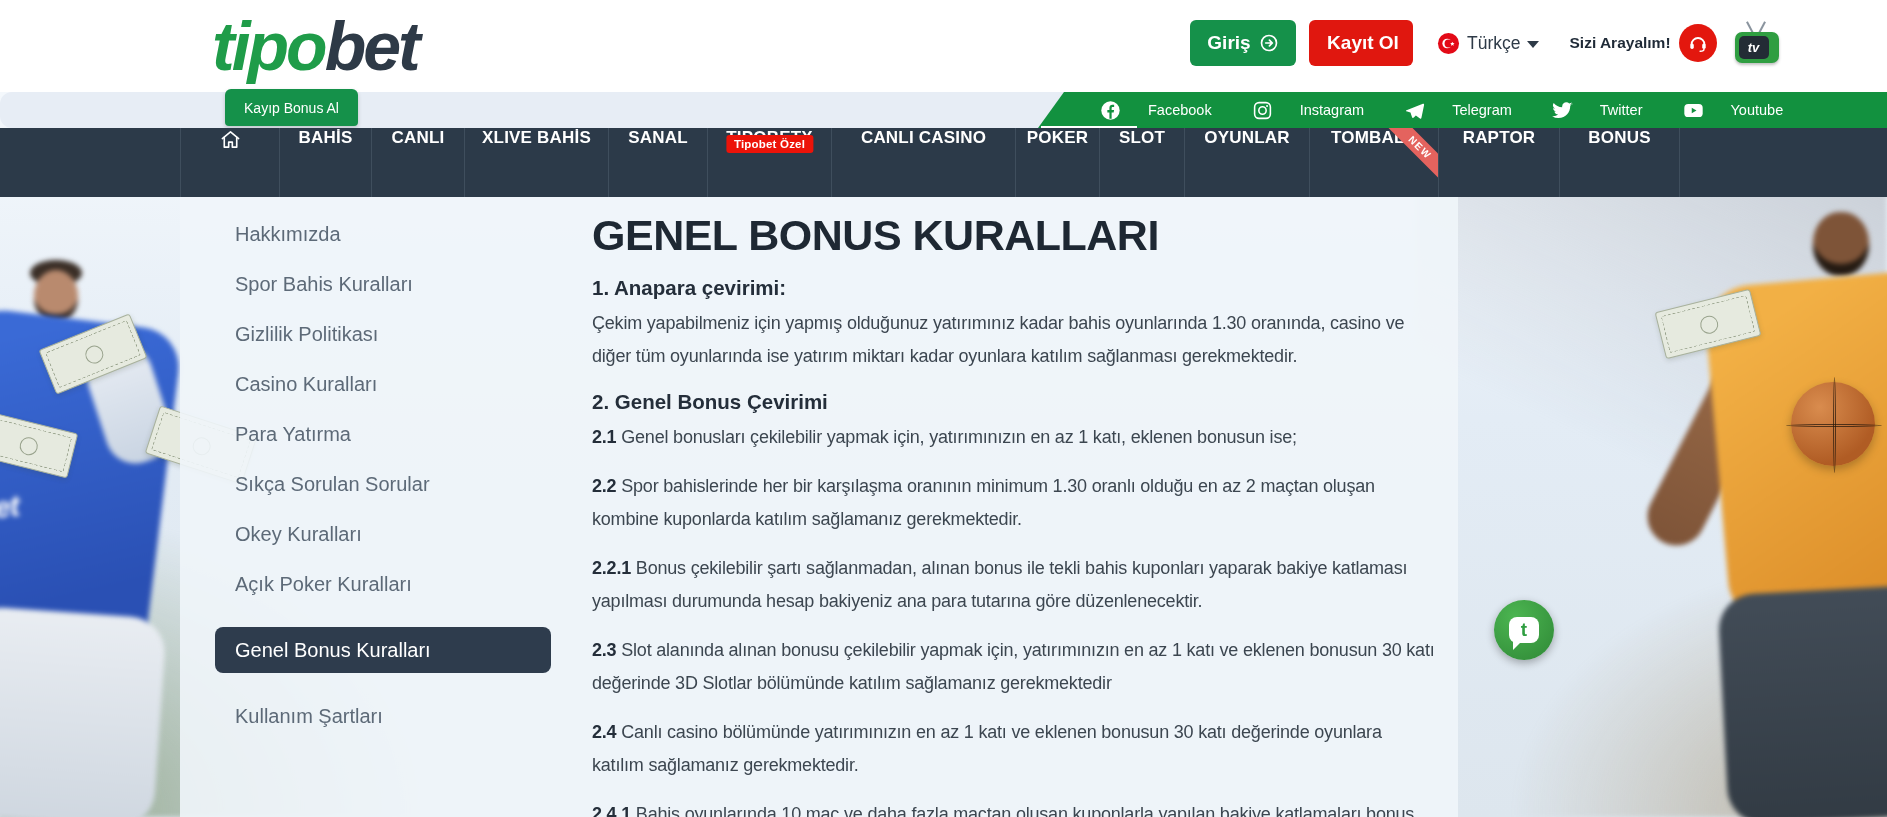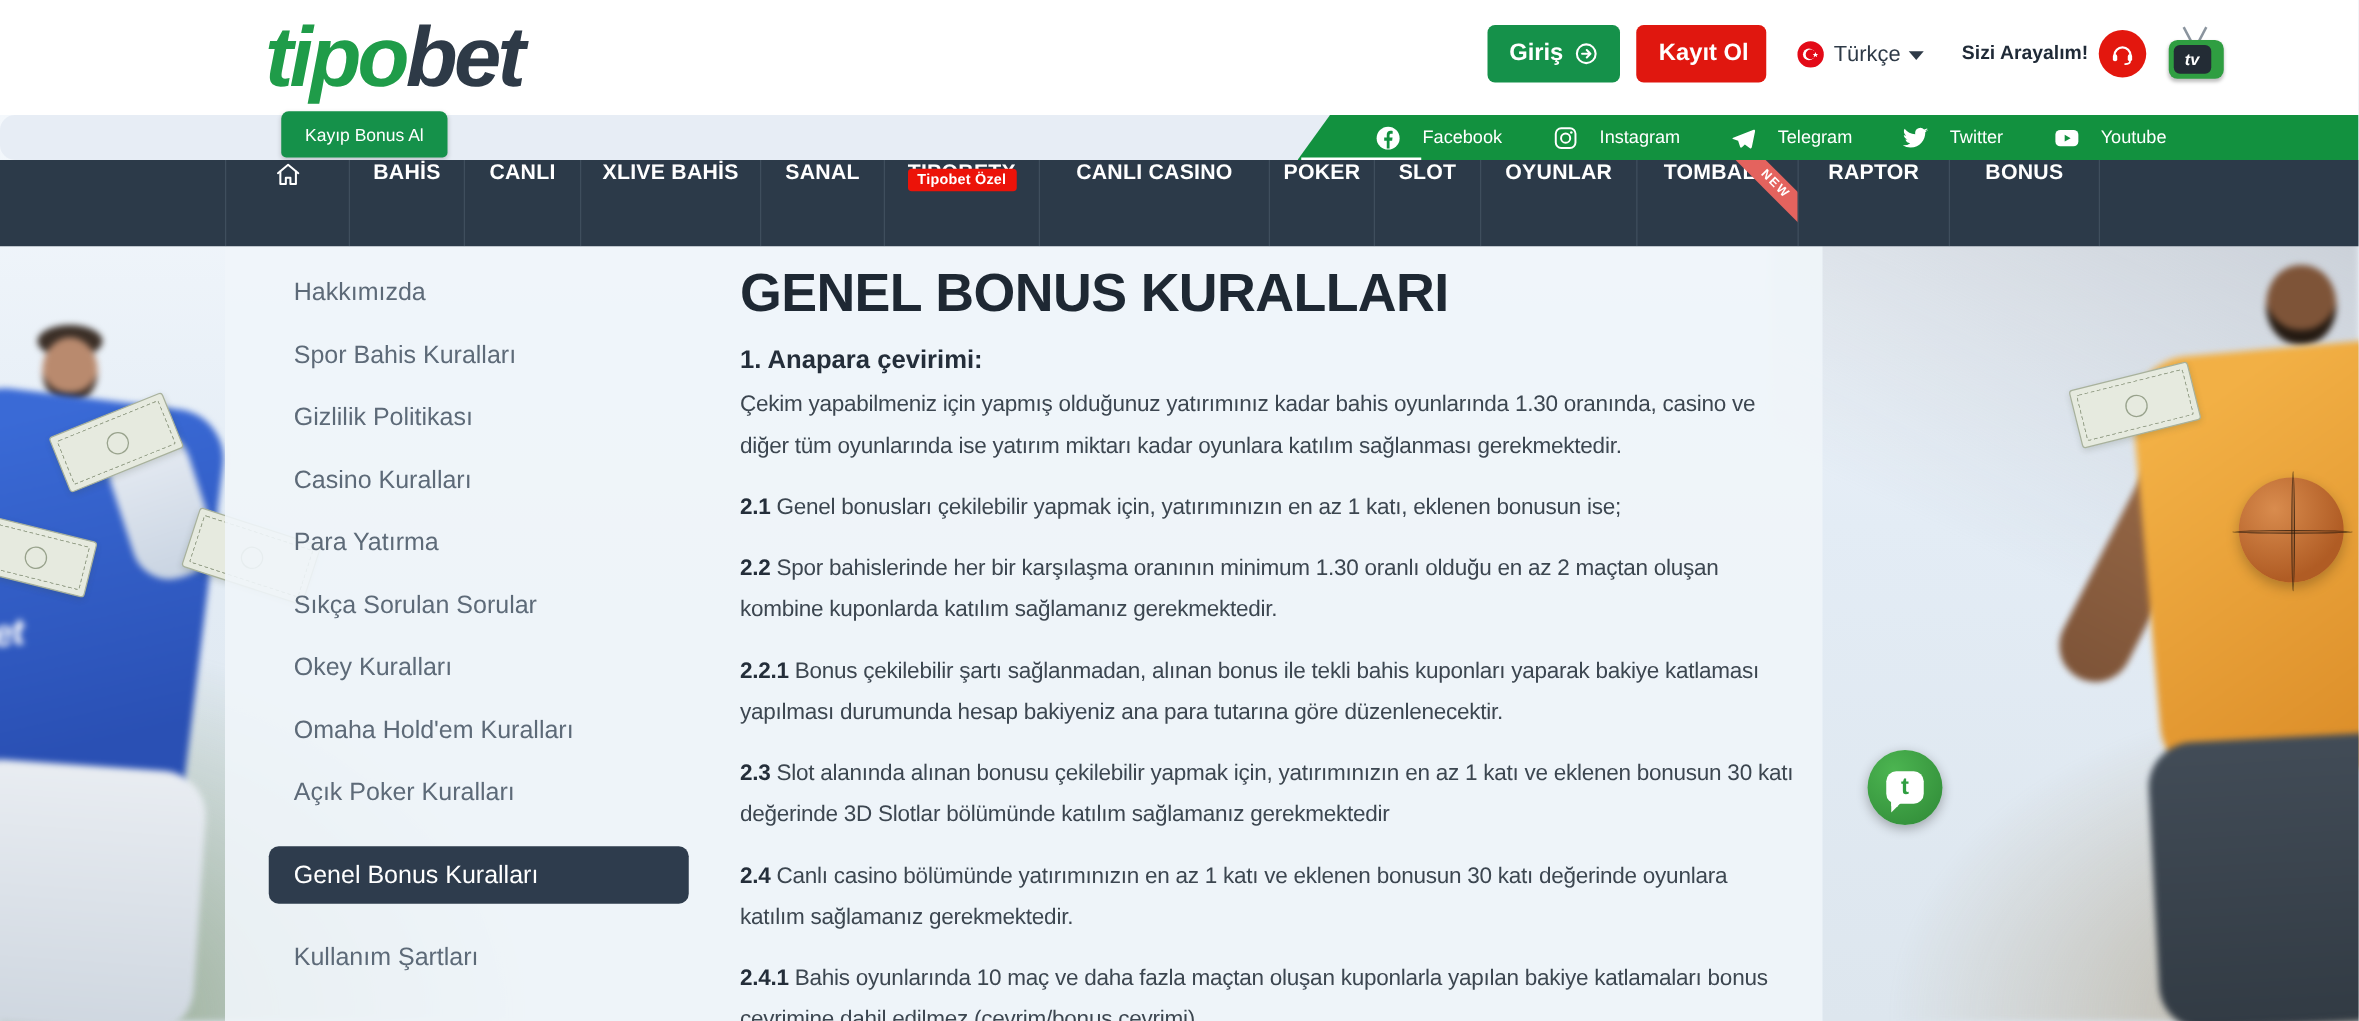--- a/index.html
+++ b/index.html
@@ -74,21 +74,21 @@
 
   
   .strip{position:absolute;left:0;top:92px;width:1887px;height:36px;background:#e7edf5;z-index:6;border-radius:12px;}
   .lost-bonus{position:absolute;left:225px;top:-3px;width:133px;height:37px;background:#15914a;border:none;
     border-radius:6px 6px 4px 4px;color:#fff;font-size:14px;font-family:"Liberation Sans",sans-serif;
     cursor:pointer;box-shadow:0 2px 4px rgba(0,0,0,.18);}
   .social-band{position:absolute;left:1038px;top:0;width:849px;height:36px;background:#12913f;
     clip-path:polygon(26px 0,100% 0,100% 100%,0 100%);display:flex;align-items:center;
     padding-left:62px;box-sizing:border-box;gap:40px;}
   .social-underline{position:absolute;left:1041px;top:34px;width:96px;height:3px;background:#fff;}
-  .soc{display:flex;align-items:center;gap:17px;color:#fff;font-size:14.5px;cursor:pointer;}
+  .soc{display:flex;align-items:center;gap:27px;color:#fff;font-size:14.5px;cursor:pointer;}
   .soc svg{width:21px;height:21px;display:block;}
 
   
   .mainnav{position:absolute;left:0;top:128px;width:1887px;height:69px;background:#2c3a49;z-index:6;
     display:flex;padding-left:180px;box-sizing:border-box;}
   .nav-item{position:relative;display:flex;align-items:flex-start;justify-content:center;
     padding-bottom:14px;box-sizing:border-box;border-right:1px solid rgba(150,170,190,.18);
     color:#fff;font-weight:700;font-size:17px;cursor:pointer;overflow:hidden;letter-spacing:.2px;}
   .nav-item:first-child{border-left:1px solid rgba(150,170,190,.18);}
   .nav-badge{position:absolute;top:7px;left:50%;transform:translateX(-50%);background:#ec1309;color:#fff;
@@ -293,31 +293,31 @@
     </nav>
 
   <aside class="sidebar" id="sidebar">
       <div class="side-item">Hakkımızda</div>
       <div class="side-item">Spor Bahis Kuralları</div>
       <div class="side-item">Gizlilik Politikası</div>
       <div class="side-item">Casino Kuralları</div>
       <div class="side-item">Para Yatırma</div>
       <div class="side-item">Sıkça Sorulan Sorular</div>
       <div class="side-item">Okey Kuralları</div>
-      <div class="side-item">Omaha Hold'em Kuralları</div>
       <div class="side-item">Açık Poker Kuralları</div>
       <div class="side-item selected">Genel Bonus Kuralları</div>
       <div class="side-item">Kullanım Şartları</div>
     </aside>
 
   <main class="content">
     <h1 class="c-title">GENEL BONUS KURALLARI</h1>
     <div id="sections">
         <h3 class="sec-h">1. Anapara çevirimi:</h3>
         <p class="sec-p">Çekim yapabilmeniz için yapmış olduğunuz yatırımınız kadar bahis oyunlarında 1.30 oranında, casino ve diğer tüm oyunlarında ise yatırım miktarı kadar oyunlara katılım sağlanması gerekmektedir.</p>
+        <h3 class="sec-h">2. Genel Bonus Çevirimi</h3>
         <p class="sec-p"><b>2.1 </b>Genel bonusları çekilebilir yapmak için, yatırımınızın en az 1 katı, eklenen bonusun ise;</p>
         <p class="sec-p"><b>2.2 </b>Spor bahislerinde her bir karşılaşma oranının minimum 1.30 oranlı olduğu en az 2 maçtan oluşan kombine kuponlarda katılım sağlamanız gerekmektedir.</p>
         <p class="sec-p"><b>2.2.1 </b>Bonus çekilebilir şartı sağlanmadan, alınan bonus ile tekli bahis kuponları yaparak bakiye katlaması yapılması durumunda hesap bakiyeniz ana para tutarına göre düzenlenecektir.</p>
         <p class="sec-p"><b>2.3 </b>Slot alanında alınan bonusu çekilebilir yapmak için, yatırımınızın en az 1 katı ve eklenen bonusun 30 katı değerinde 3D Slotlar bölümünde katılım sağlamanız gerekmektedir</p>
         <p class="sec-p"><b>2.4 </b>Canlı casino bölümünde yatırımınızın en az 1 katı ve eklenen bonusun 30 katı değerinde oyunlara katılım sağlamanız gerekmektedir.</p>
         <p class="sec-p"><b>2.4.1 </b>Bahis oyunlarında 10 maç ve daha fazla maçtan oluşan kuponlarla yapılan bakiye katlamaları bonus çevrimine dahil edilmez (çevrim/bonus çevrimi)</p>
       </div>
   </main>
 
   <div class="chat">

